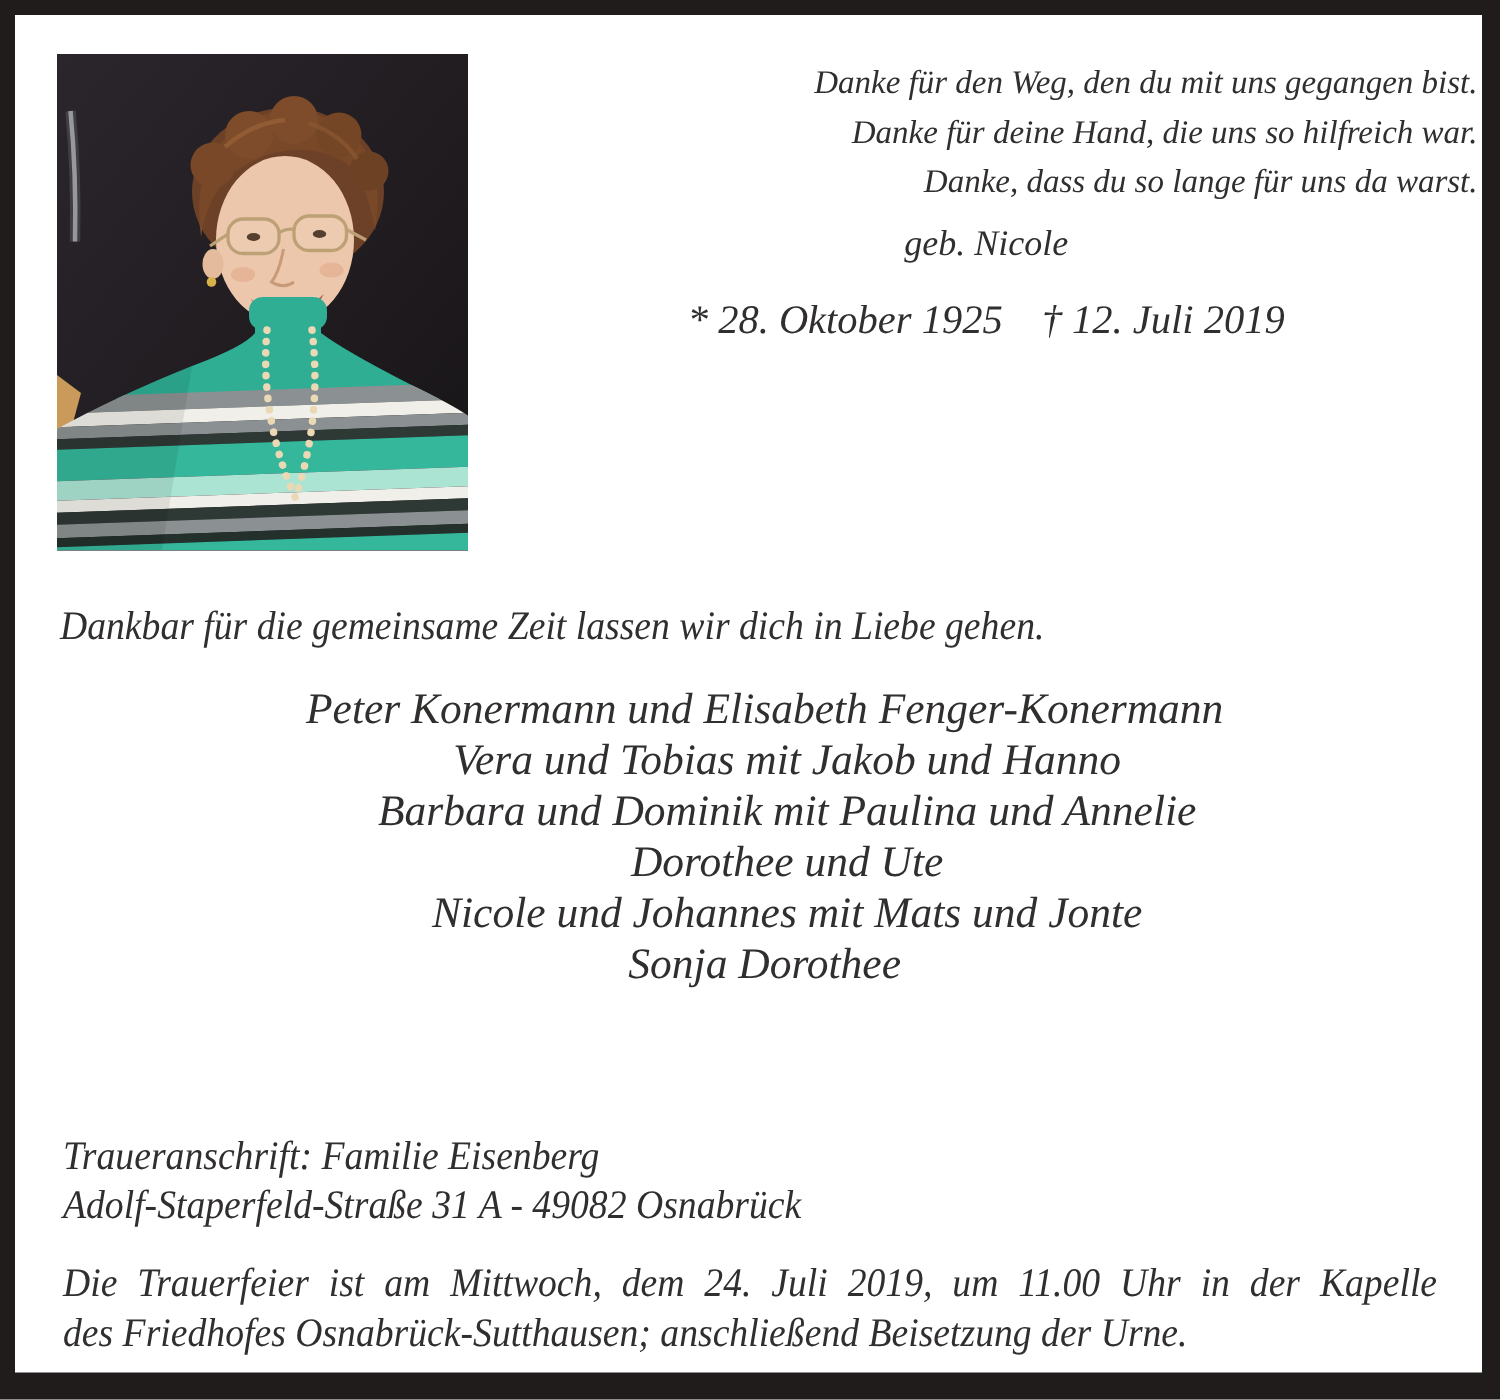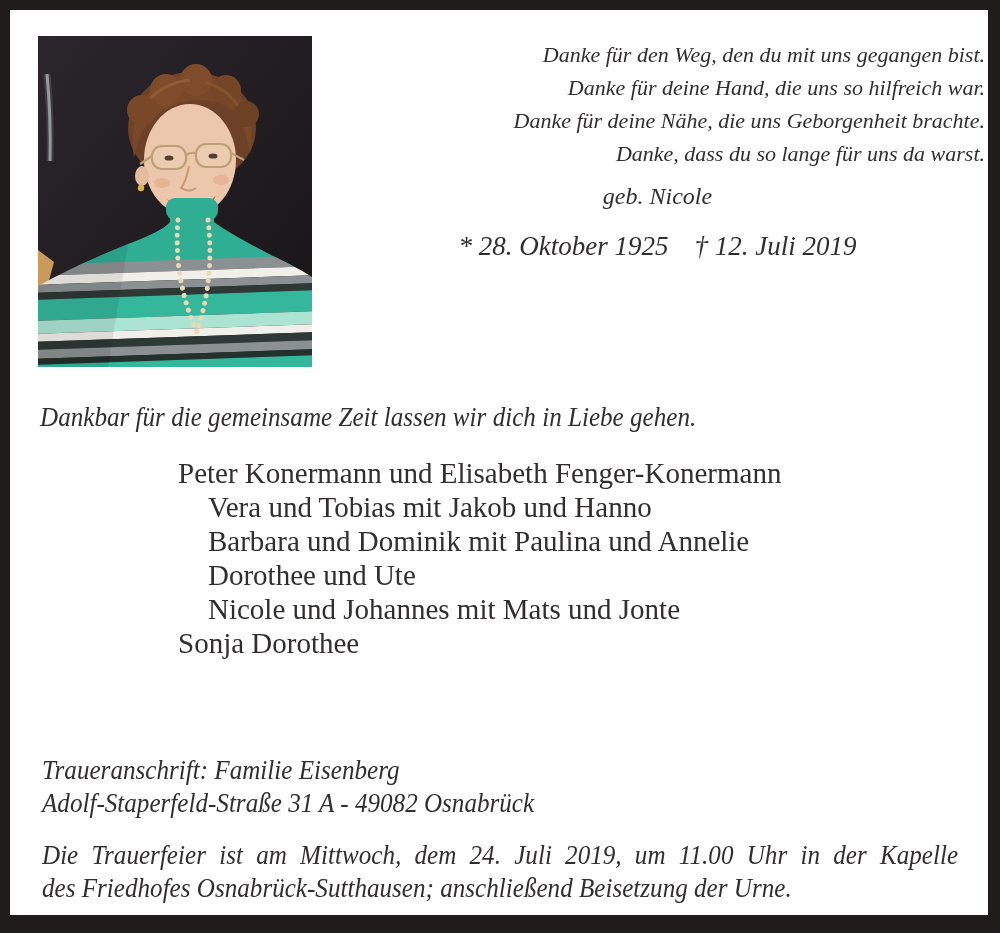--- a/index.html
+++ b/index.html
@@ -61,23 +61,24 @@
   .life-dates .death { margin-left: 26px; }
 
   
   .farewell {
     position: absolute; left: 30px; top: 392px;
     font-style: italic; font-size: 27px;
     white-space: nowrap;
     transform: scaleX(0.93); transform-origin: left center;
   }
   .family {
-    position: absolute; left: 168px; top: 446px;
-    font-size: 29px;
+    position: absolute; left: 194px; top: 446px;
+    font-style: italic; font-size: 29px;
     line-height: 34px;
+    text-align: center;
   }
   .family .line { white-space: nowrap; }
   .family .indent { padding-left: 30px; }
 
   .address {
     position: absolute; left: 32px; top: 744px;
     font-style: italic; font-size: 27px;
     line-height: 33px;
     white-space: nowrap;
     transform: scaleX(0.93); transform-origin: left top;
@@ -184,21 +185,20 @@
           <path d="M 140 184 C 136 228, 146 268, 159 296"></path>
           <path d="M 170 184 C 175 226, 170 262, 159 296"></path>
         </g>
       </svg>
     </div>
 
     <div class="right-col">
       <div>
         <div class="poem-line">Danke für den Weg, den du mit uns gegangen bist.</div>
         <div class="poem-line">Danke für deine Hand, die uns so hilfreich war.</div>
-        <div class="poem-line">Danke für deine Nähe, die uns Geborgenheit brachte.</div>
         <div class="poem-line">Danke, dass du so lange für uns da warst.</div>
       </div>
       <div class="maiden-name">geb. Nicole</div>
       <div class="life-dates">
         <span class="birth">* 28. Oktober 1925</span><span class="death">† 12. Juli 2019</span>
       </div>
     </div>
 
     <div class="farewell">Dankbar für die gemeinsame Zeit lassen wir dich in Liebe gehen.</div>
 

